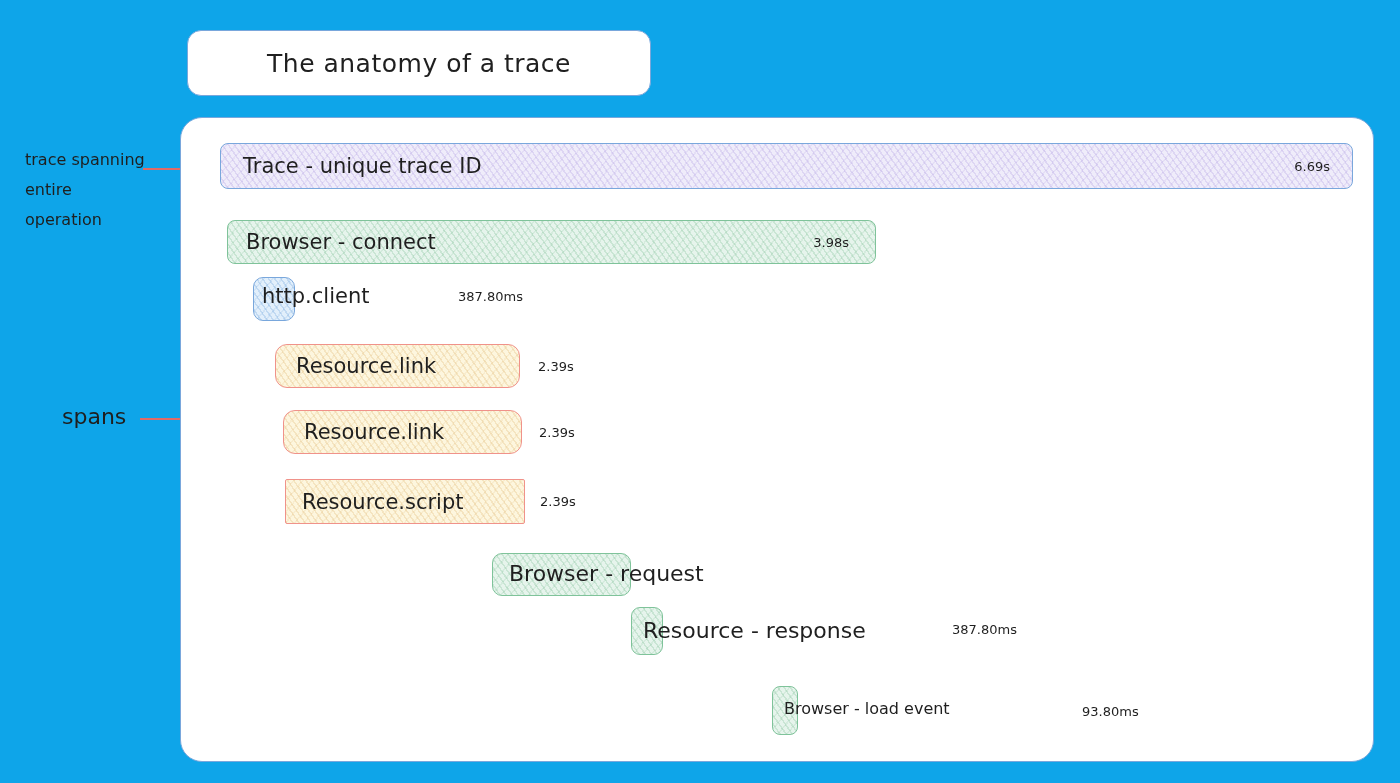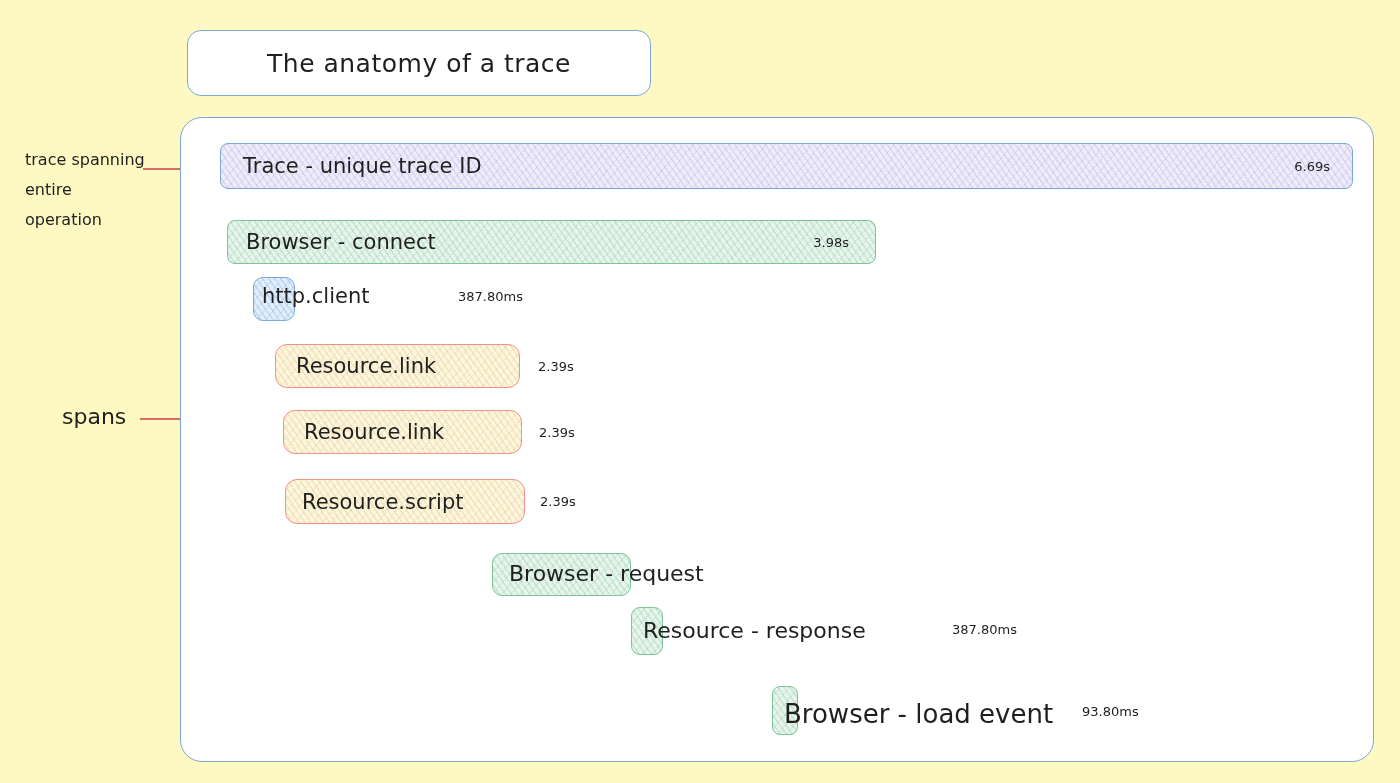--- a/index.html
+++ b/index.html
@@ -6,21 +6,21 @@
     margin: 0;
     padding: 0;
     background: #ffffff;
     font-family: "DejaVu Sans", "Liberation Sans", sans-serif;
     color: #1f1f1f;
   }
   .canvas {
     position: relative;
     width: 1400px;
     height: 783px;
-    background: #fef9c3;
+    background: #0ea5e9;
     overflow: hidden;
   }
   .abs { position: absolute; }
 
   
   .title-box {
     left: 187px; top: 30px; width: 462px; height: 64px;
     border: 1.7px solid #79a7dc;
     border-radius: 14px;
     background: #ffffff;
@@ -94,35 +94,35 @@
   .connect-bar { left: 227px; top: 220px; width: 649px;  height: 44px; padding: 0 26px 0 18px; }
 
   .http-box     { left: 253px; top: 277px; width: 40px;  height: 42px; border-radius: 10px; }
   .http-label   { left: 262px; top: 284px; font-size: 21px; white-space: nowrap; }
   .http-dur     { left: 458px; top: 289px; }
 
   .res1-box { left: 275px; top: 344px; width: 245px; height: 44px; border-radius: 12px;
               display: flex; align-items: center; padding-left: 20px; box-sizing: border-box; }
   .res2-box { left: 283px; top: 410px; width: 239px; height: 44px; border-radius: 12px;
               display: flex; align-items: center; padding-left: 20px; box-sizing: border-box; }
-  .res3-box { left: 285px; top: 479px; width: 240px; height: 45px; border-radius: 12px;
+  .res3-box { left: 285px; top: 479px; width: 240px; height: 45px; border-radius: 2px;
               display: flex; align-items: center; padding-left: 16px; box-sizing: border-box; }
   .res1-dur { left: 538px; top: 359px; }
   .res2-dur { left: 539px; top: 425px; }
   .res3-dur { left: 540px; top: 494px; }
 
   .request-box   { left: 492px; top: 553px; width: 137px; height: 41px; border-radius: 10px; }
   .request-label { left: 509px; top: 561px; font-size: 22px; white-space: nowrap; }
 
   .response-box   { left: 631px; top: 607px; width: 30px; height: 46px; border-radius: 9px; }
   .response-label { left: 643px; top: 618px; font-size: 22px; white-space: nowrap; }
   .response-dur   { left: 952px; top: 622px; }
 
   .load-box   { left: 772px; top: 686px; width: 24px; height: 47px; border-radius: 8px; }
-  .load-label { left: 784px; top: 699px; font-size: 26px; white-space: nowrap; }
+  .load-label { left: 784px; top: 699px; font-size: 16px; white-space: nowrap; }
   .load-dur   { left: 1082px; top: 704px; }
 </style>
 </head>
 <body>
 
 <div class="canvas">
 
   <div class="abs title-box">
     <span>The anatomy of a trace</span>
   </div>

